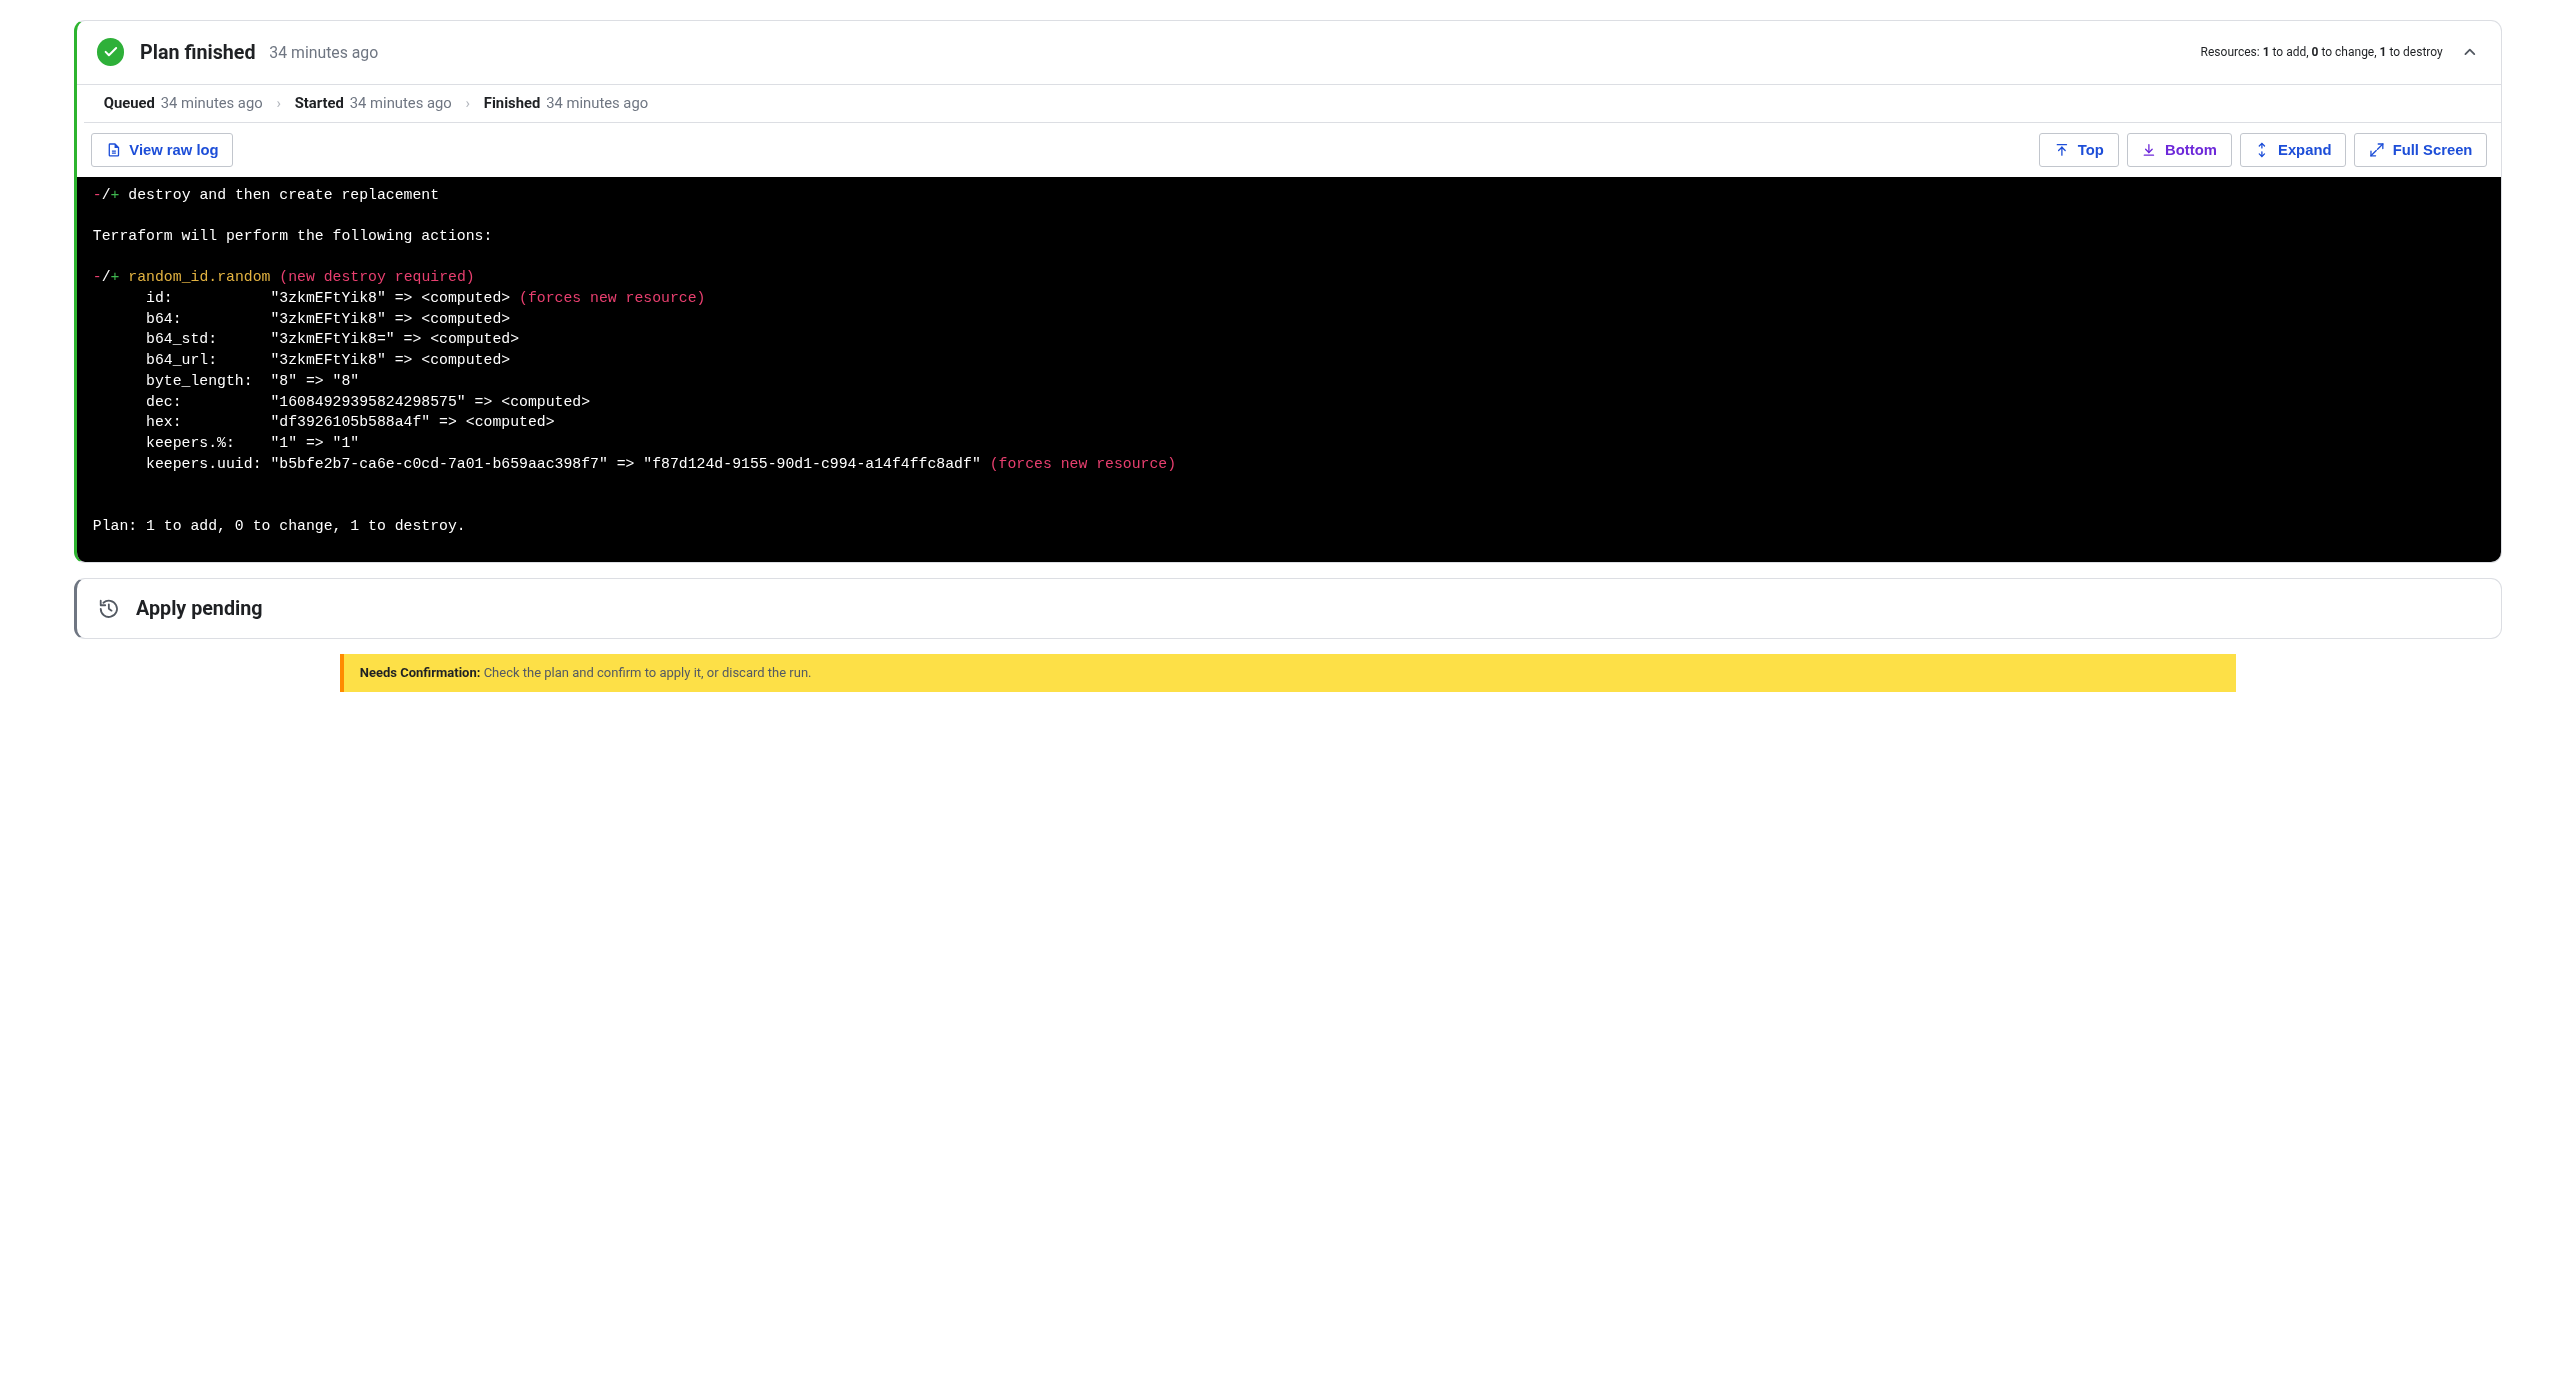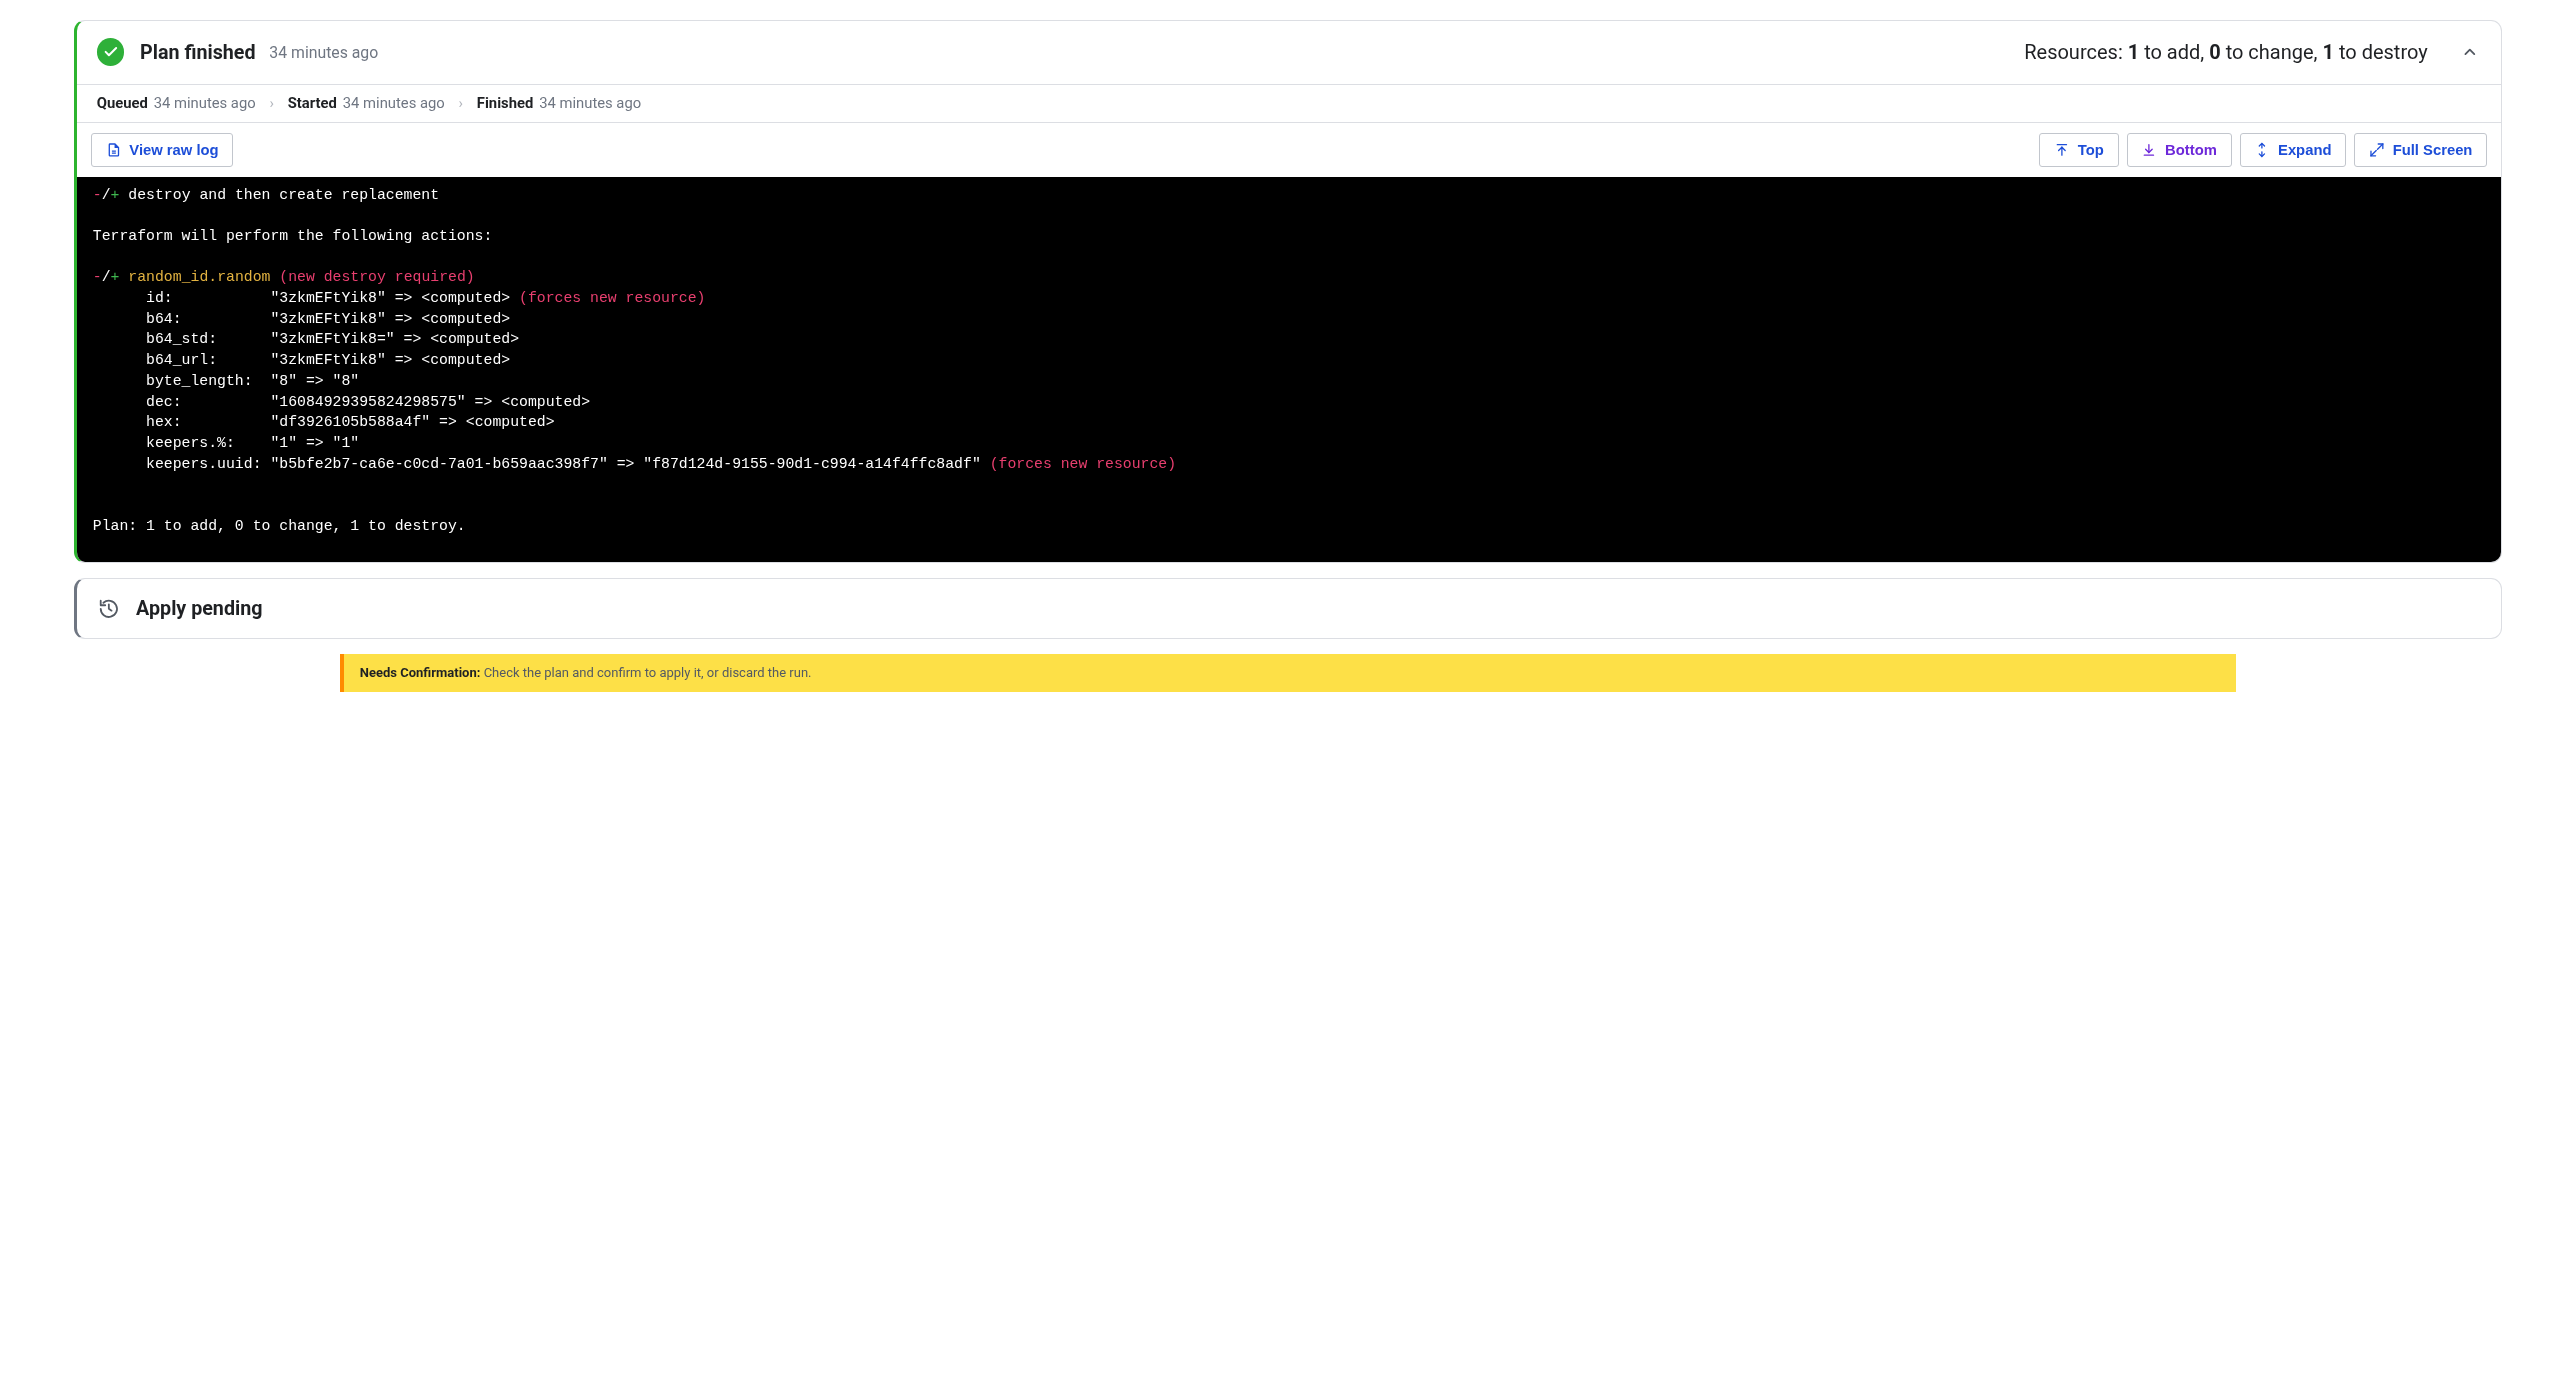--- a/index.html
+++ b/index.html
@@ -49,42 +49,43 @@
     font-size: 19.7px;
     font-weight: 700;
     color: #1f2124;
     margin-right: 13.8px;
   }
   .panel-title-time { font-size: 15.8px; color: #6f7682; }
 
   .header-spacer { flex: 1; }
 
   .resources-summary {
-    font-size: 20px;
+    font-size: 12px;
     color: #1f2124;
-    margin-right: 30px;
+    margin-right: 15px;
   }
   .resources-summary b { font-weight: 700; }
 
   .chevron-btn {
     width: 23.6px;
     height: 23.6px;
     display: flex;
     align-items: center;
     justify-content: center;
     cursor: pointer;
     color: #545a63;
   }
 
   .breadcrumb-row {
     display: flex;
     align-items: center;
     padding: 9.8px 19.7px;
     border-bottom: 1px solid #dcdee3;
     font-size: 14.8px;
+    margin-left: 7px;
   }
   .crumb { display: flex; align-items: center; }
   .crumb-label { font-weight: 700; color: #1f2124; margin-right: 5.9px; }
   .crumb-time { color: #6f7682; }
   .crumb-sep { margin: 0 13.8px; color: #b3b7be; }
 
   .toolbar-row {
     display: flex;
     align-items: center;
     padding: 9.8px 13.8px;

